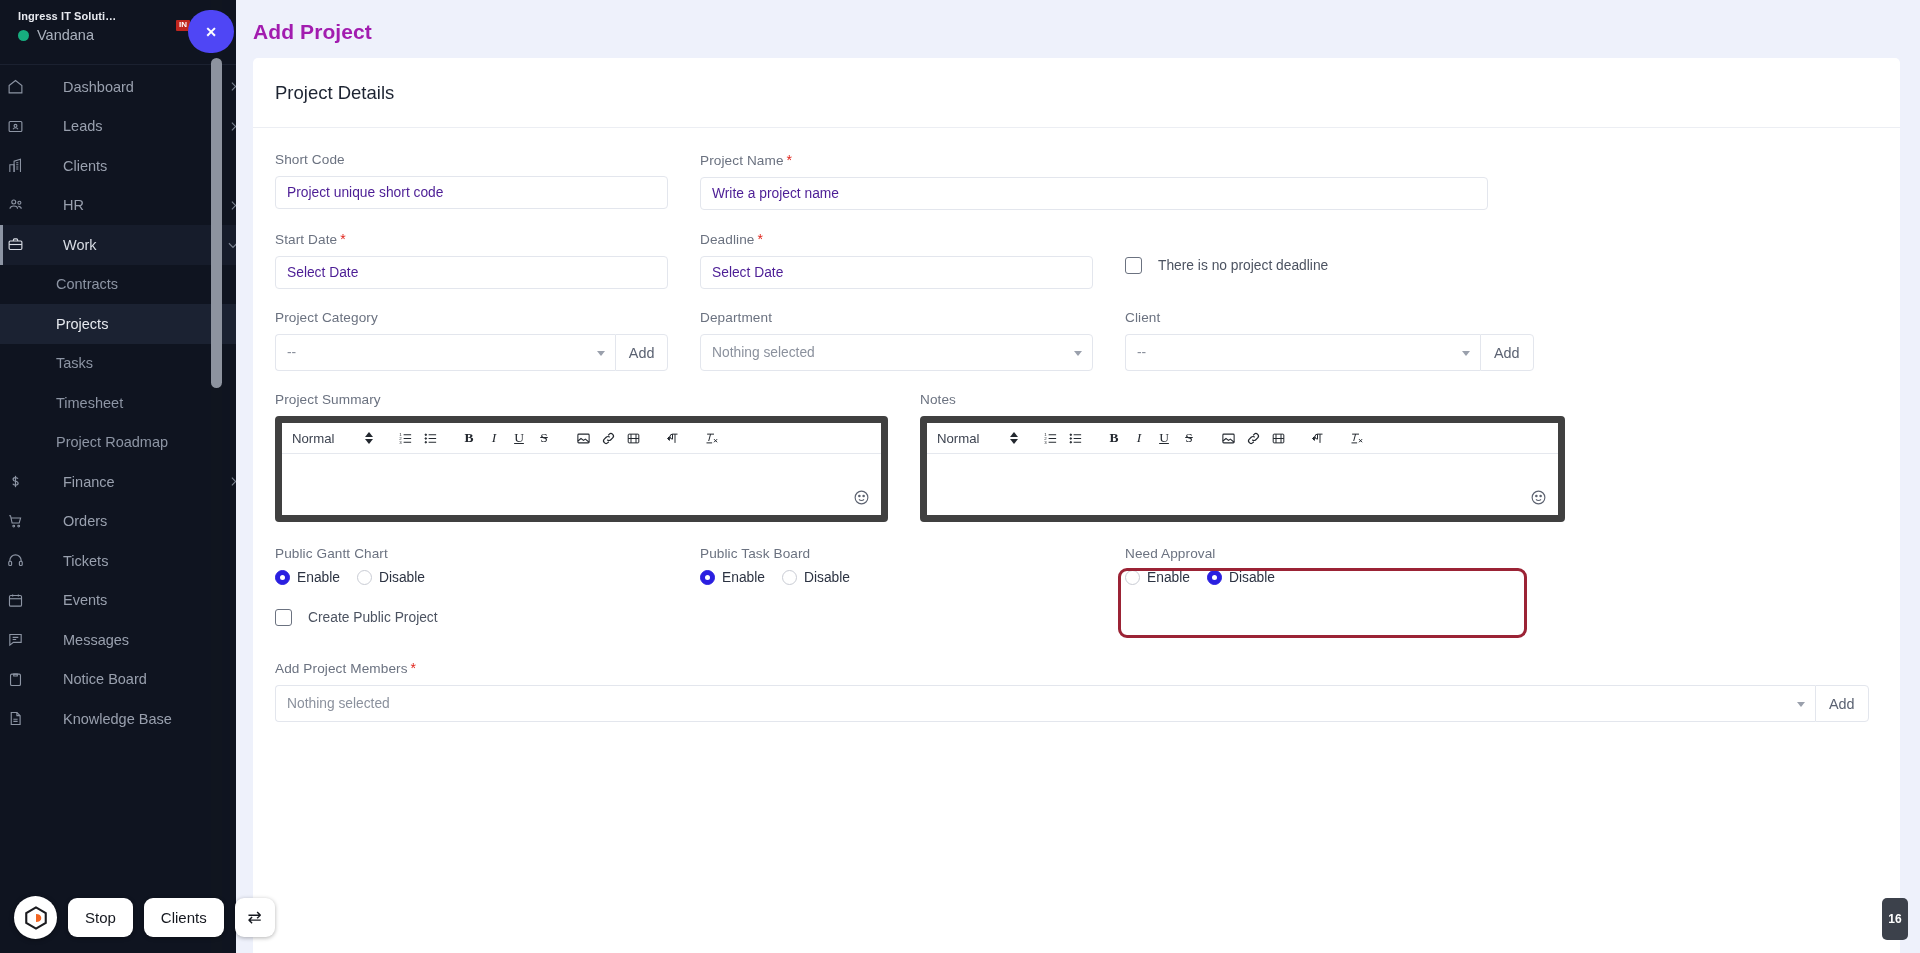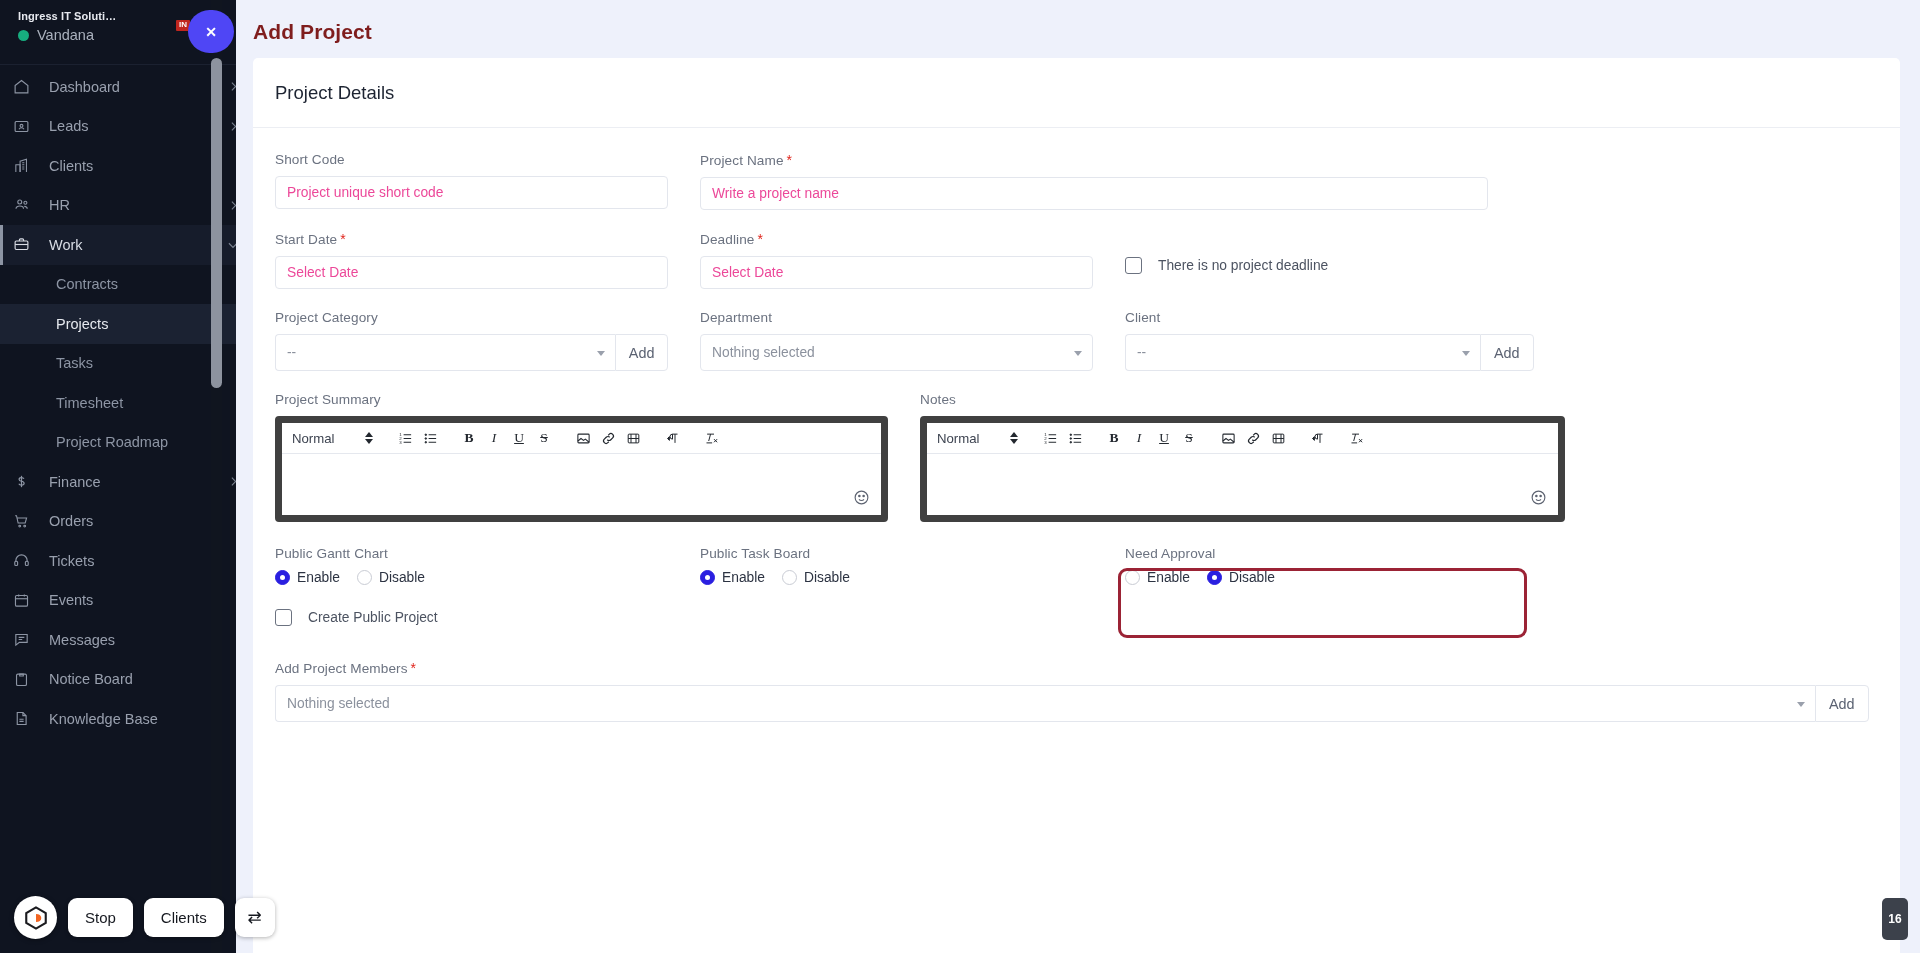--- a/index.html
+++ b/index.html
@@ -36,22 +36,22 @@
     position: absolute; left: 188px; top: 10px; width: 46px; height: 43px;
     background: #4f46f5; border-radius: 23px; color: #fff;
     display: flex; align-items: center; justify-content: center;
     font-size: 14px; font-weight: 700; z-index: 40; cursor: pointer;
   }
 
   .sb-divider { height: 1px; background: #1b2130; margin-top: 6px; }
 
   .sb-list { padding-top: 2px; }
   .sb-item {
-    display: flex; align-items: center; height: 39.5px; padding-left: 13px;
-    font-size: 14.5px; color: #99a0ae; cursor: pointer; position: relative;
+    display: flex; align-items: center; height: 39.5px; padding-left: 7px;
+    font-size: 14.5px; color: #99a0ae; cursor: pointer; position: relative; gap: 20px;
   }
   .sb-item .sb-ico {
     width: 22px; height: 18px; margin-right: 14px; flex: 0 0 22px;
     display: flex; align-items: center; justify-content: flex-start; color: #8d95a4;
   }
   .sb-item .sb-ico svg { display: block; }
   .sb-label { flex: 1; }
   .sb-caret { margin-right: 18px; color: #78808f; display: flex; }
   .sb-item.active-parent { background: #161c2b; }
   .sb-item.active-parent::before {
@@ -91,21 +91,21 @@
     position: absolute; left: 211px; top: 0; width: 11px; height: 953px;
     background: #10151f; z-index: 29;
   }
 
   
   .main {
     position: absolute; left: 236px; top: 0; width: 1684px; height: 953px;
     background: #eef1fb; overflow: hidden;
   }
   .page-title {
-    font-size: 21px; font-weight: 700; color: #7f1d1d;
+    font-size: 21px; font-weight: 700; color: #a21caf;
     padding: 20px 12px 0 17px; letter-spacing: .1px;
   }
   .card {
     position: absolute; left: 17px; top: 58px; width: 1647px; min-height: 900px;
     background: #fff; border-radius: 5px;
   }
   .card-head {
     height: 70px; display: flex; align-items: center; padding-left: 22px;
     border-bottom: 1px solid #eceef3;
   }
@@ -122,21 +122,21 @@
     letter-spacing: .1px;
   }
   .req { color: #e0241b; font-size: 14px; margin-left: 3px; }
 
   .inp {
     width: 100%; height: 31px; border: 1px solid #e3e6ed; border-radius: 4px;
     background: #fff; font-size: 13.8px; color: #2c3342;
     padding: 0 11px; font-family: "Liberation Sans", sans-serif;
     display: flex; align-items: center;
   }
-  .inp.ph { color: #ec4899; }
+  .inp.ph { color: #4c1d95; }
   .inp-tall { height: 33px; }
 
   .sel {
     position: relative; width: 100%; height: 37px; border: 1px solid #e3e6ed;
     border-radius: 4px; background: #fff; font-size: 13.8px; color: #8b919d;
     padding: 0 26px 0 11px; display: flex; align-items: center; cursor: pointer;
   }
   .sel::after {
     content: ""; position: absolute; right: 10px; top: 50%;
     margin-top: -2px; border-left: 4px solid transparent; border-right: 4px solid transparent;

